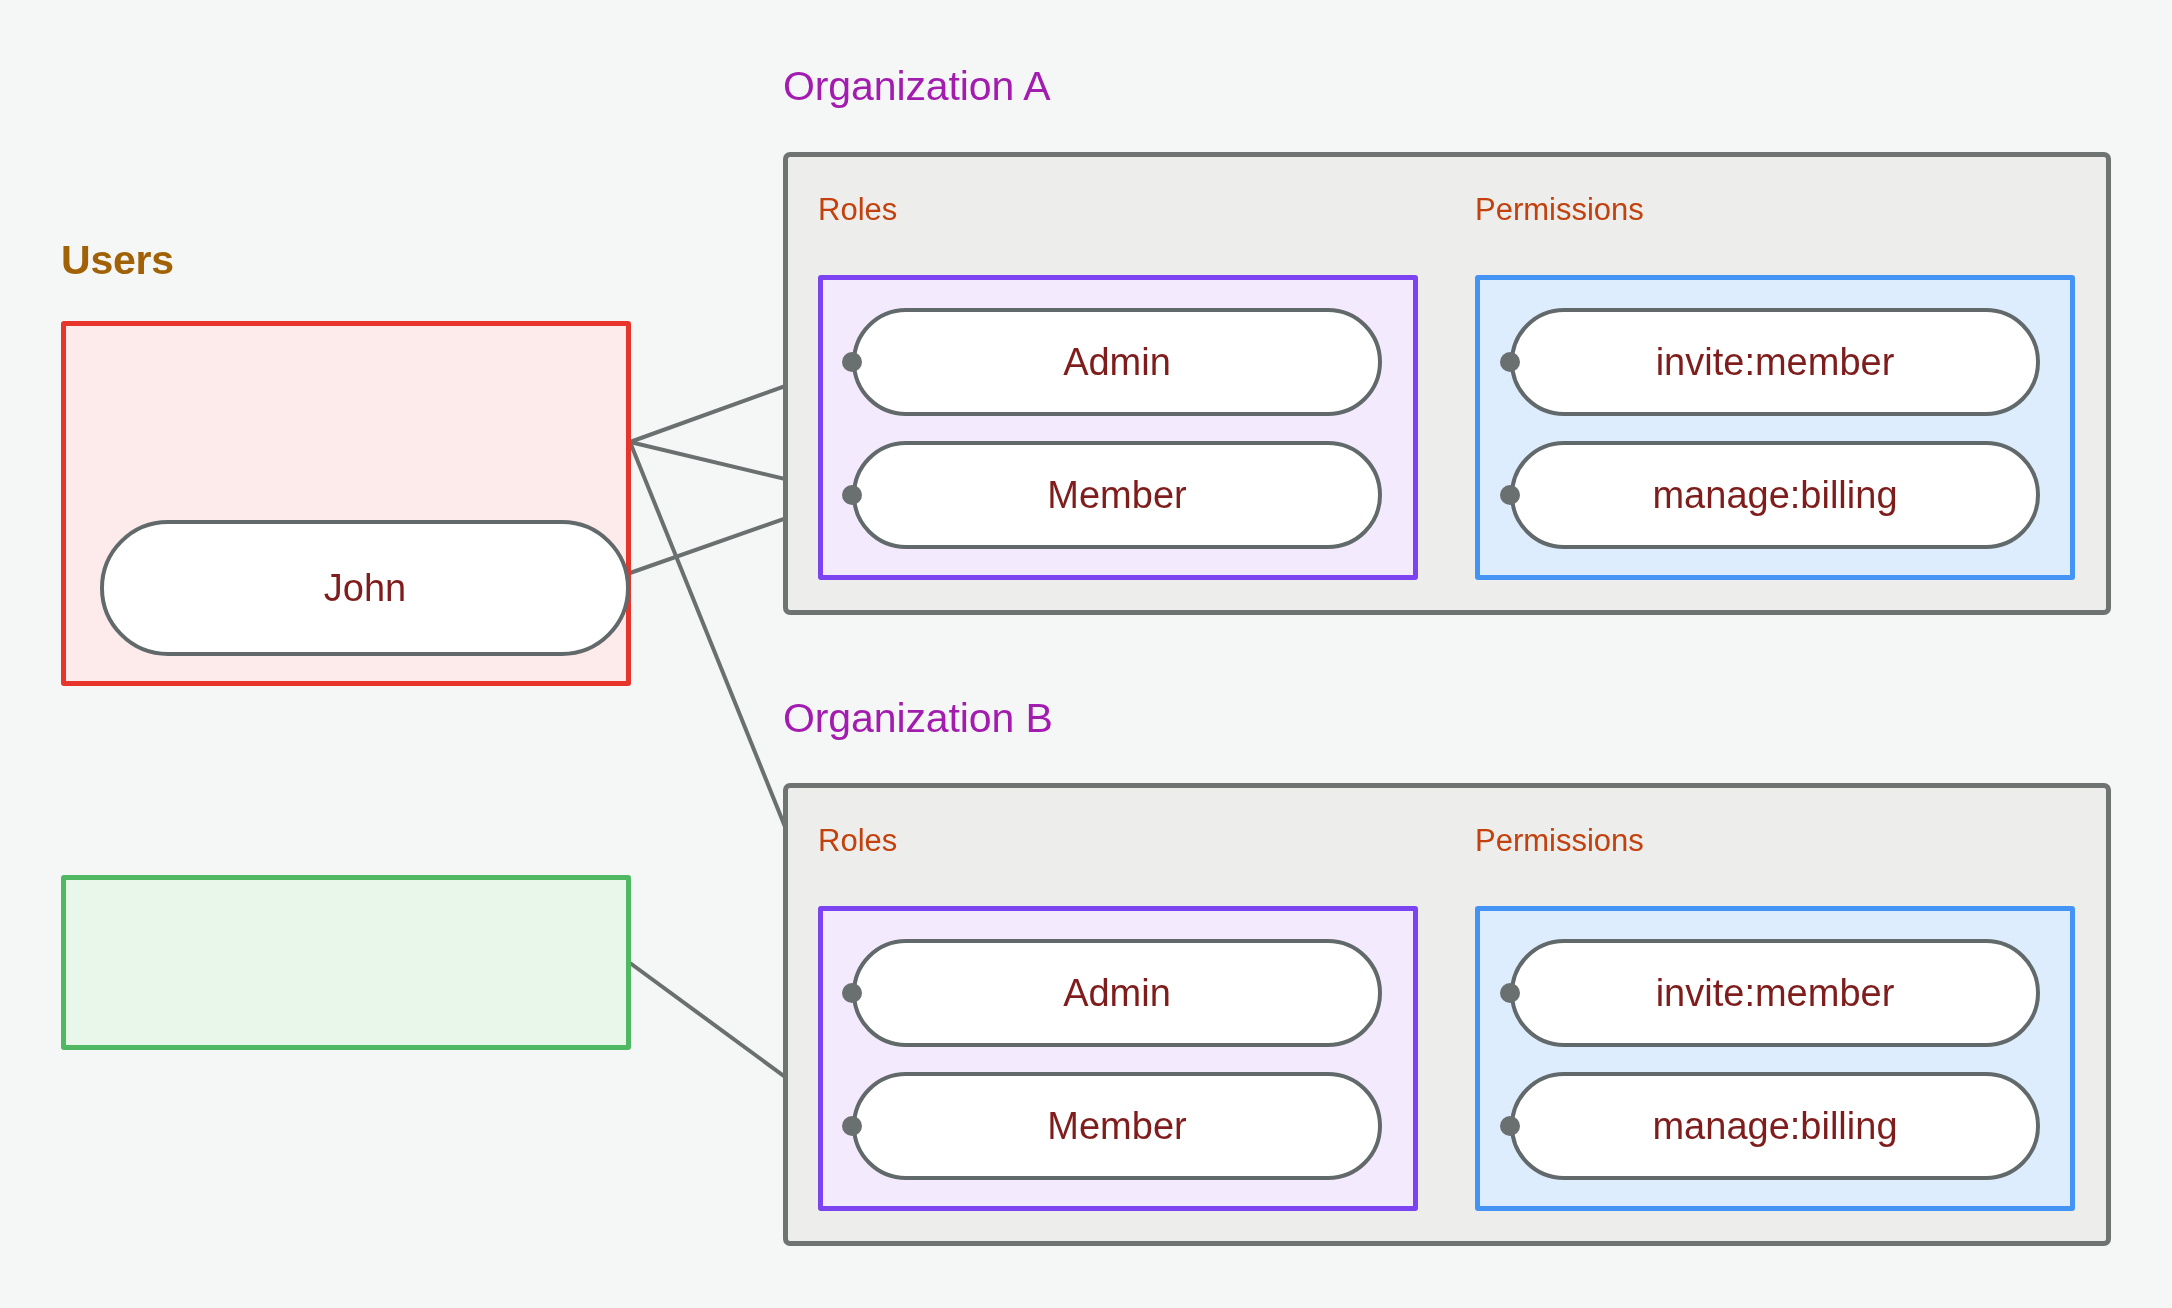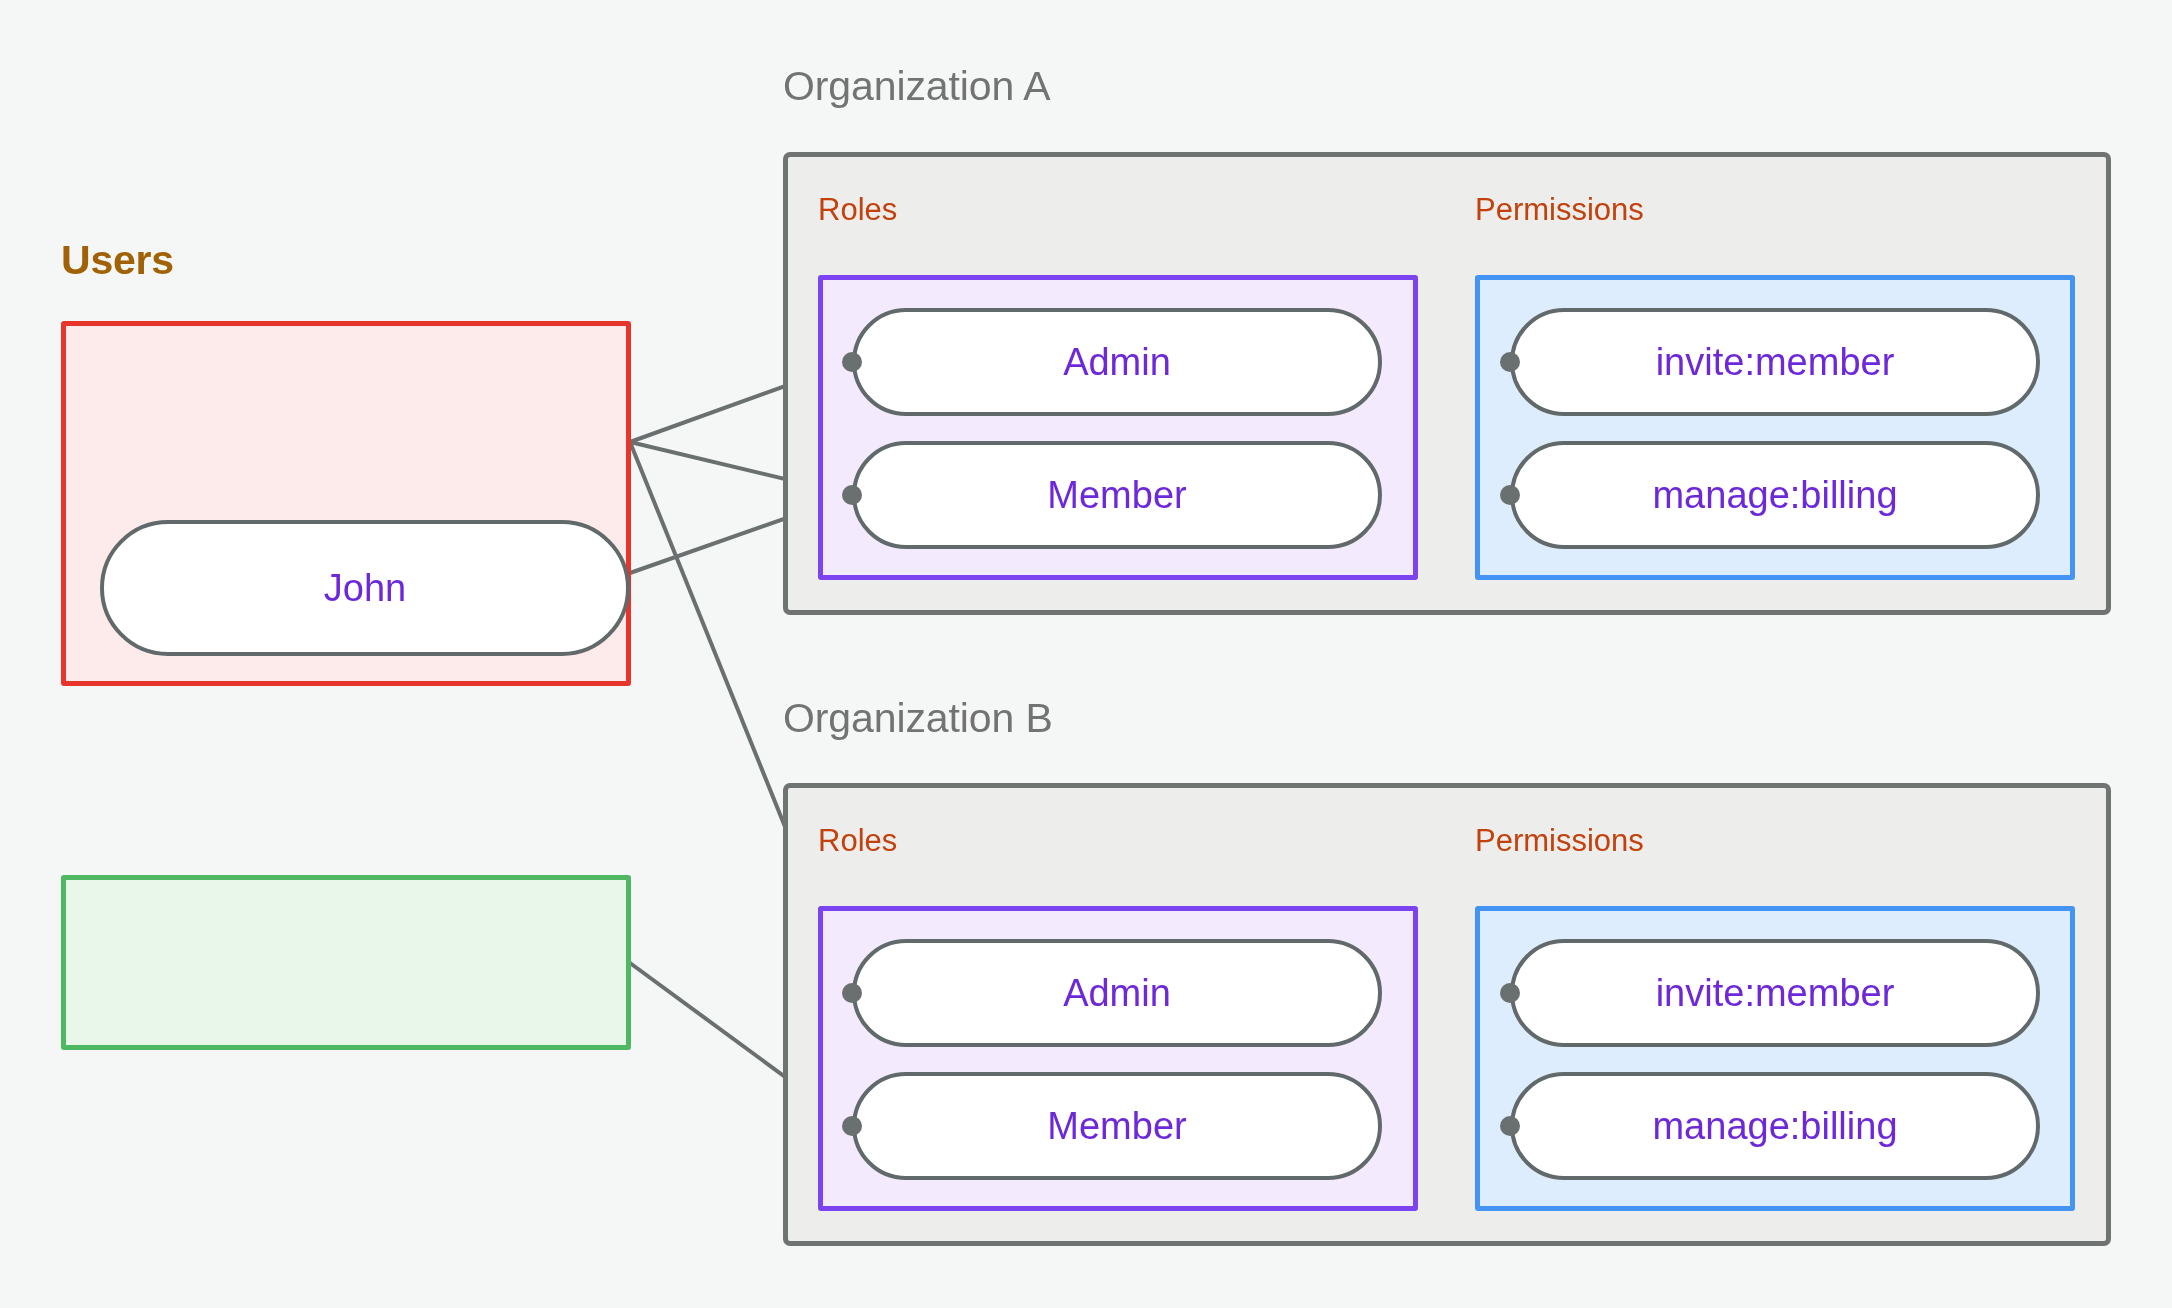--- a/index.html
+++ b/index.html
@@ -37,21 +37,21 @@
     font-weight: 700;
     color: #a16207;
     letter-spacing: -0.2px;
     white-space: nowrap;
     z-index: 20;
   }
   .org-label {
     position: absolute;
     font-size: 41px;
     font-weight: 400;
-    color: #737373;
+    color: #a21caf;
     letter-spacing: -0.1px;
     white-space: nowrap;
     z-index: 20;
     text-align: right;
   }
   .section-label {
     position: absolute;
     font-size: 31px;
     font-weight: 400;
     color: #c2410c;
@@ -93,21 +93,21 @@
   .pill {
     position: absolute;
     box-sizing: border-box;
     background: #ffffff;
     border: 4px solid #62696a;
     border-radius: 999px;
     display: flex;
     align-items: center;
     justify-content: center;
     font-size: 38px;
-    color: #6d28d9;
+    color: #7f1d1d;
     white-space: nowrap;
     z-index: 15;
   }
   .dot {
     position: absolute;
     width: 20px;
     height: 20px;
     border-radius: 50%;
     background: #6a706f;
     z-index: 18;

